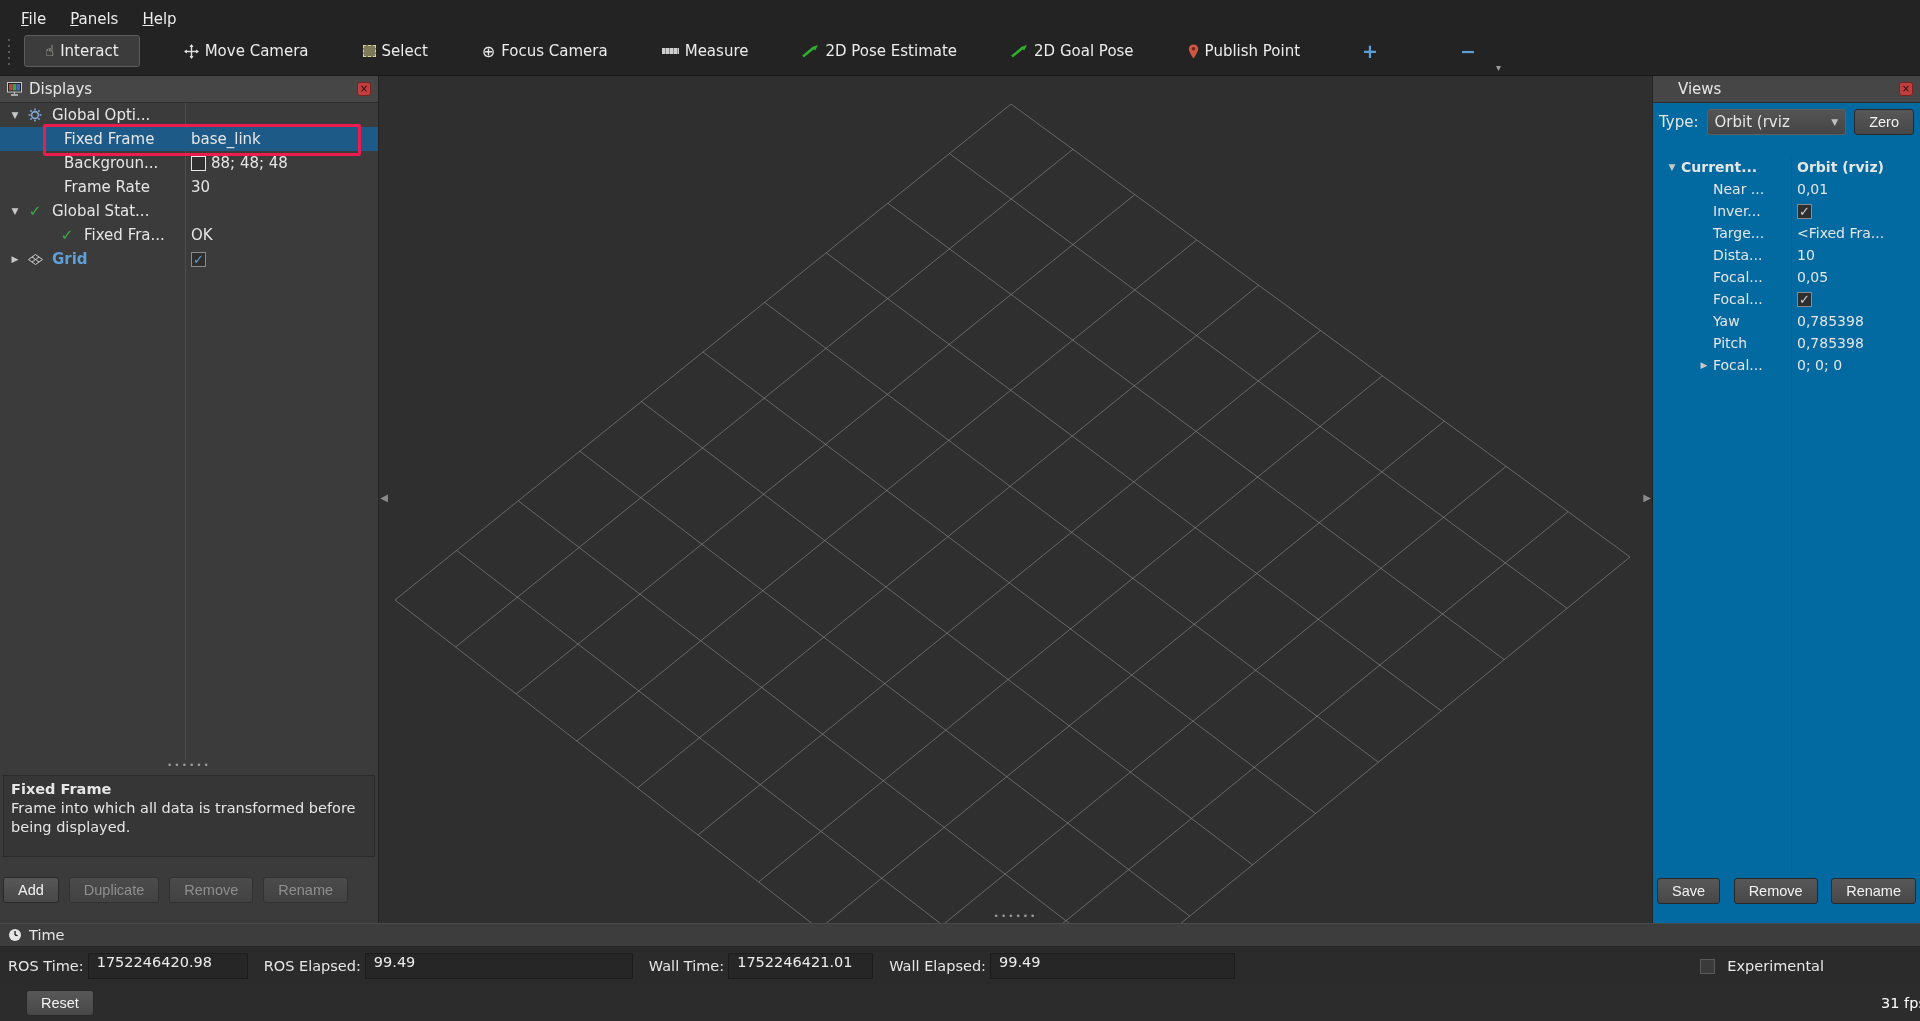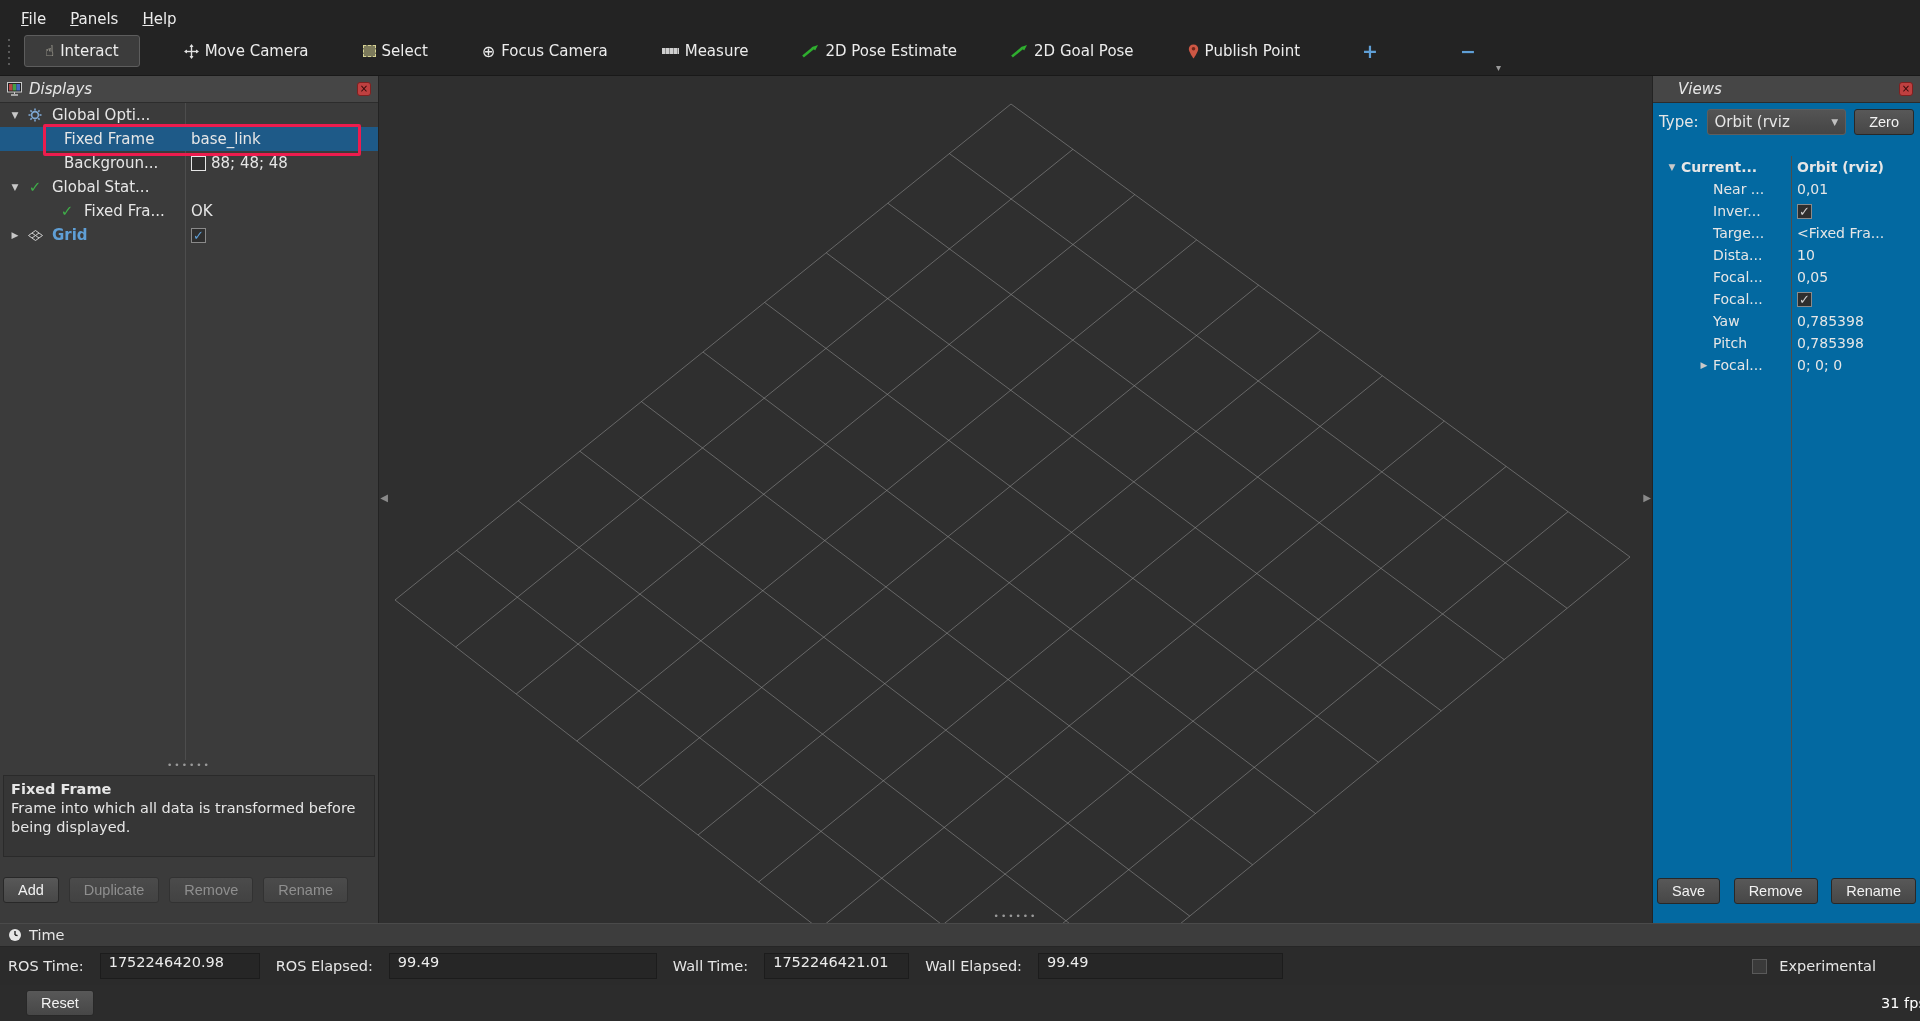--- a/index.html
+++ b/index.html
@@ -30,21 +30,21 @@
   .blue-op { color:var(--accent-blue); font-weight:bold; font-size:19px; line-height:14px; }
   .minus-wrap { position:relative; }
   .minus-caret { position:absolute; right:-16px; bottom:-10px; font-size:10px; color:#9a9a9a; }
   .ic-hand { color:#d8d4c2; font-size:15px; line-height:14px; }
   .ic-focus { color:#e8e8e8; font-size:16px; line-height:15px; }
   .sel-box { width:13px; height:12px; border:1px dashed #d6d294; background:rgba(214,210,148,.5); display:inline-block; }
   .ruler { width:17px; height:6px; background:#cfcfcf; display:inline-block;
     background-image:repeating-linear-gradient(90deg,transparent 0 3px,#8a8a8a 3px 4px); }
   
   .panel-header { height:27px; background:#464646; border-bottom:1px solid #2c2c2c;
-    display:flex; align-items:center; padding:0 7px; gap:7px; font-size:15px;font-style:italic; }
+    display:flex; align-items:center; padding:0 7px; gap:7px; font-size:15px; }
   .close-btn { margin-left:auto; width:14px; height:14px; background:#bf4040;
     border:1px solid #District; border:1px solid #7e2020; border-radius:3px; color:#2d0808;
     font-size:10px; line-height:12px; text-align:center; cursor:pointer; }
   .btn { background:linear-gradient(#585858,#474747); border:1px solid #282828;
     border-radius:3px; color:#f2f2f2; font-size:14.5px; padding:4px 14px; cursor:pointer; }
   .btn.disabled { color:#8f8f8f; background:linear-gradient(#4b4b4b,#424242); border-color:#323232; }
   .checkbox { width:15px; height:15px; border:1px solid #8a8a8a; background:#2e2e2e;
     display:inline-flex; align-items:center; justify-content:center;
     font-size:13px; font-weight:bold; line-height:13px; }
   
@@ -91,24 +91,24 @@
   #views-tree { position:absolute; left:0; top:80px; width:100%; height:716px; overflow:hidden; }
   #views-tree .t-row { height:22px; font-size:14px; }
   #views-tree .expander { width:18px; }
   .bold { font-weight:bold; }
   #views-buttons { position:absolute; left:4px; top:802px; width:259px; display:flex; justify-content:space-between; }
   
   #time-panel { position:absolute; left:0; top:923px; width:100%; height:62px; }
   #time-header { height:24px; background:#3d3d3d; border-top:1px solid #4a4a4a; border-bottom:1px solid #262626;
     display:flex; align-items:center; gap:7px; padding:0 8px; font-size:14.5px; }
   #time-content { height:38px; background:#2b2b2b; display:flex; align-items:center; padding:0 8px; font-size:14.5px; }
-  .time-pair { display:flex; align-items:center; gap:16px; margin-right:16px; }
+  .time-pair { display:flex; align-items:center; gap:4px; margin-right:16px; }
   .tfield { background:var(--field-bg); border:1px solid #1c1c1c; height:26px;
     display:flex; padding:0 8px; color:#ececec; }
-  #experimental-wrap { margin-left:auto; display:flex; align-items:center; gap:12px; margin-right:36px; }
+  #experimental-wrap { margin-left:auto; display:flex; align-items:center; gap:12px; margin-right:88px; }
   #experimental-wrap .checkbox { background:#3a3a3a; border-color:#5a5a5a; }
   
   #statusbar { position:absolute; left:16px; top:985px; width:100%; height:36px;
     display:flex; align-items:center; padding:0 10px; }
   #fps { margin-left:auto; font-size:14.5px; color:#ffffff; }
 </style>
 </head>
 <body>
 
 <div id="menubar">
@@ -227,20 +227,28 @@
           <span>base_link</span>
         </div>
       </div>
       <div class="t-row">
         <div class="name-cell" style="width: 185px; padding-left: 64px;">
           <span>Backgroun...</span>
         </div>
         <div class="val-cell">
           <span class="swatch"></span>
           <span>88; 48; 48</span>
+        </div>
+      </div>
+      <div class="t-row">
+        <div class="name-cell" style="width: 185px; padding-left: 64px;">
+          <span>Frame Rate</span>
+        </div>
+        <div class="val-cell">
+          <span>30</span>
         </div>
       </div>
       <div class="t-row">
         <div class="name-cell" style="width: 185px; padding-left: 6px;">
           <span class="expander">▼</span>
           <span class="row-icon">
             <span class="ck-green">✓</span>
           </span>
           <span>Global Stat...</span>
         </div>

